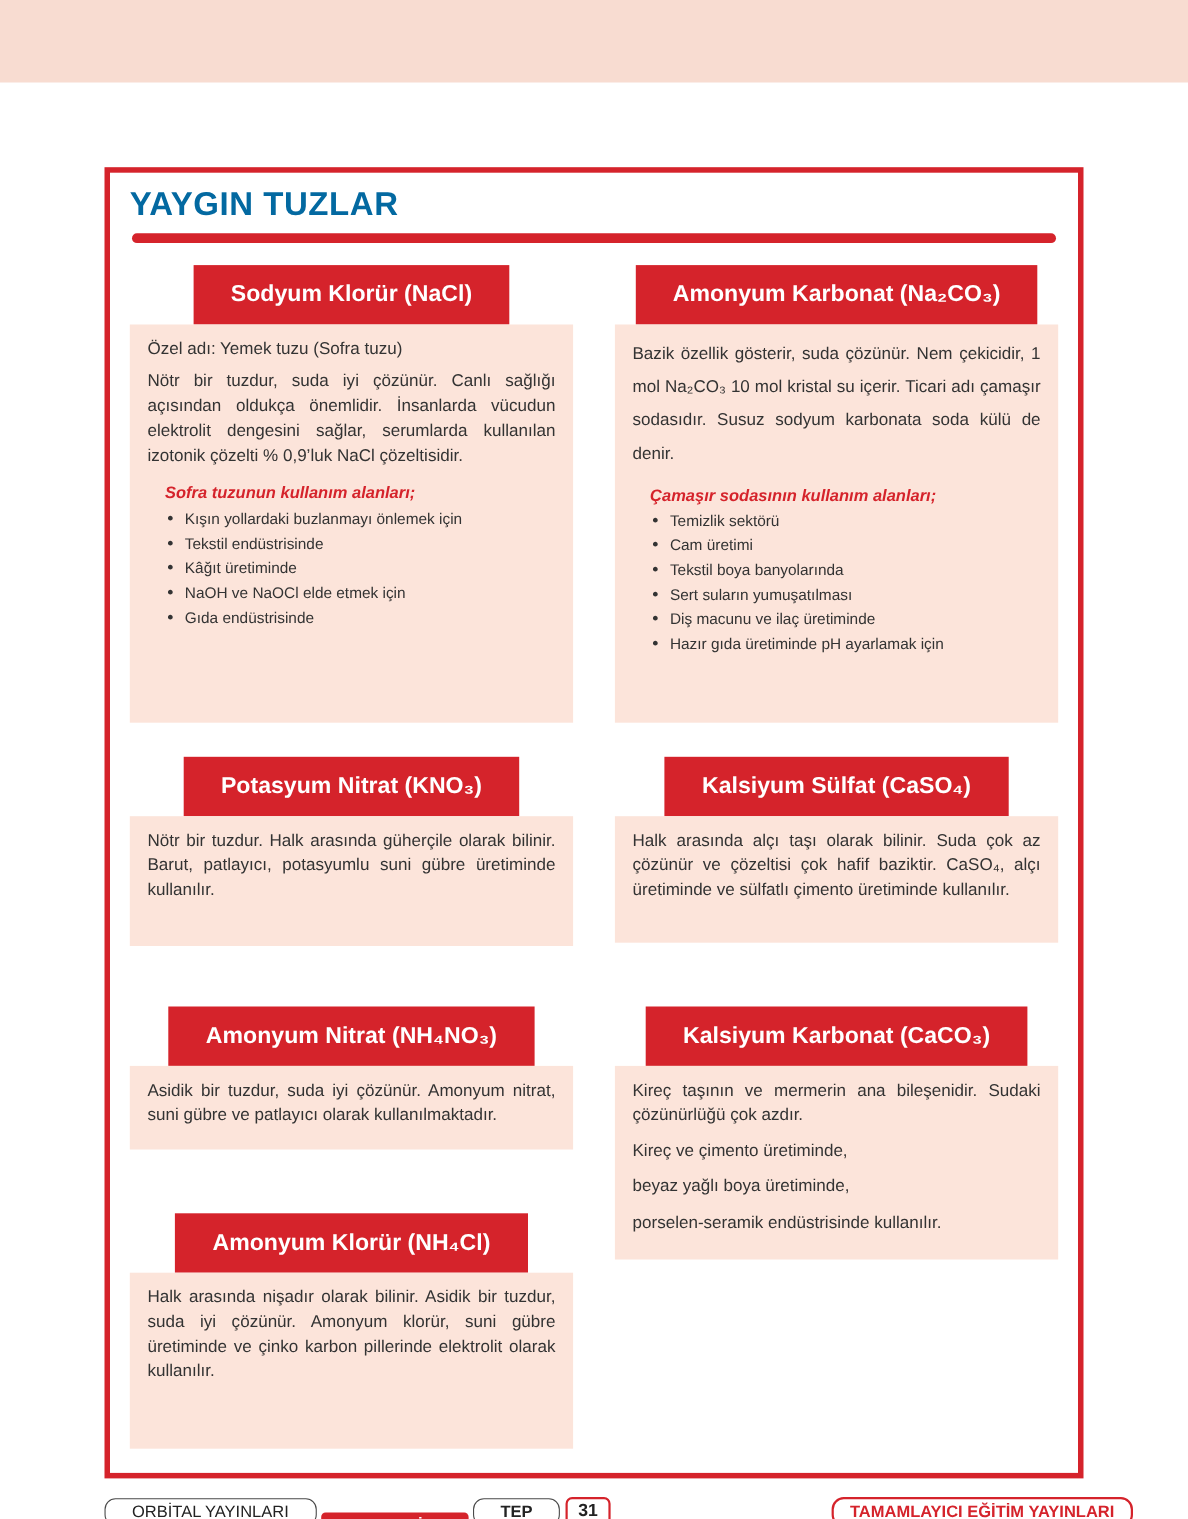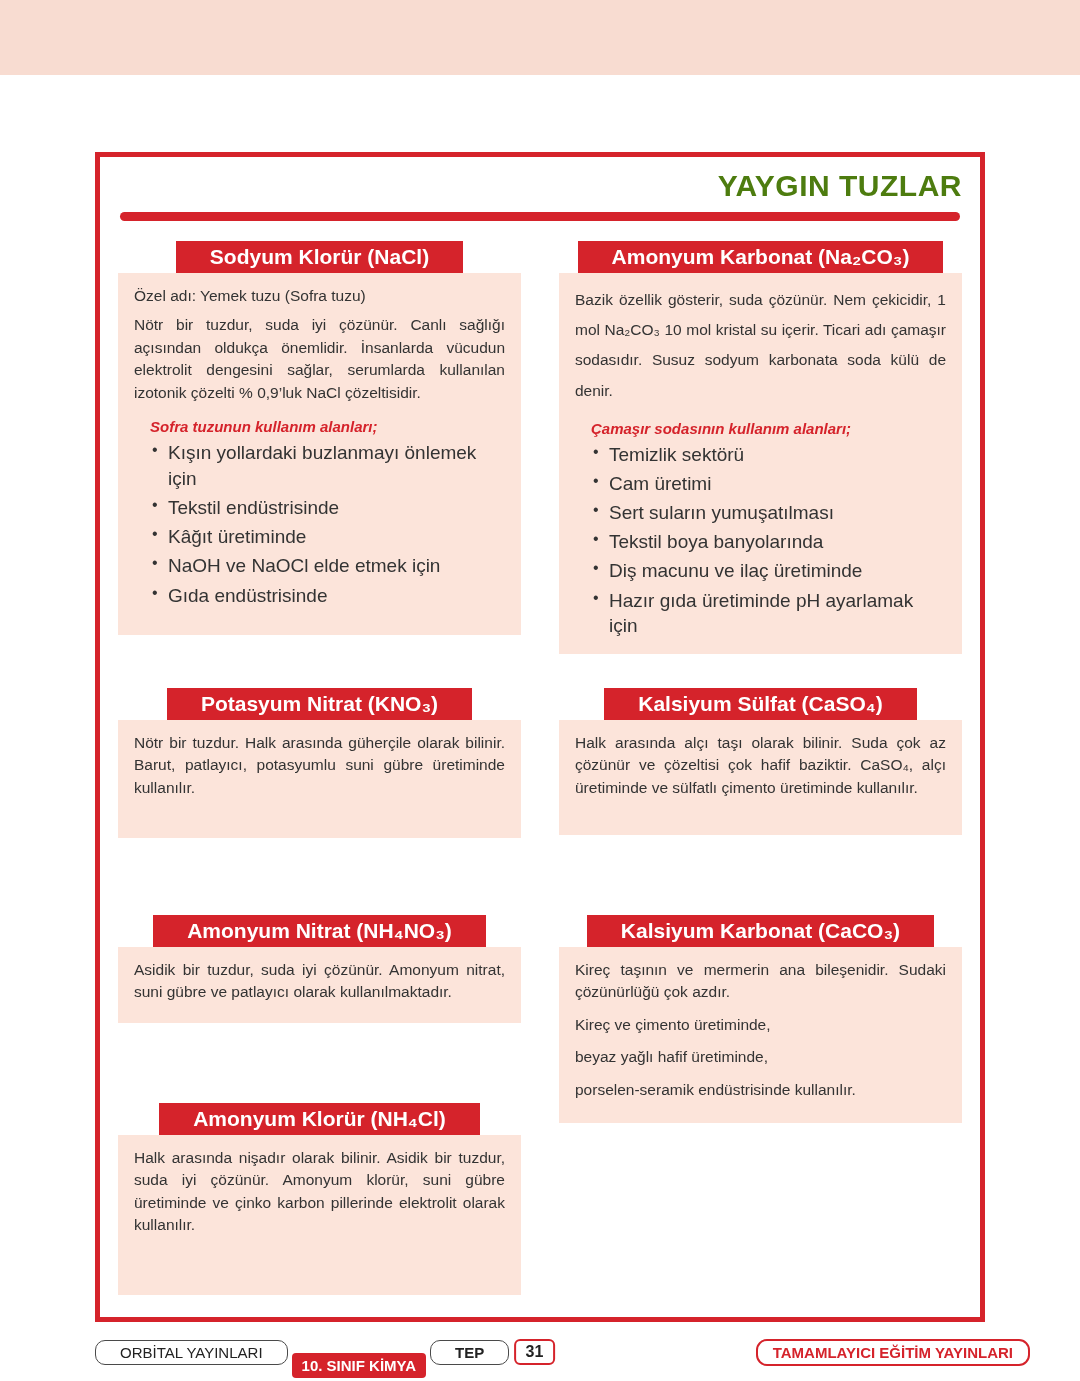--- a/index.html
+++ b/index.html
@@ -14,36 +14,36 @@
     width:1080px;height:1381px;background:#ffffff;overflow:hidden;
     font-family:"Liberation Sans",sans-serif;color:var(--text);position:relative;
   }
   .top-band{height:75px;background:var(--top-band);}
   .frame{
     width:890px;margin:77px auto 0;background:#fff;
     border:5px solid var(--accent-red);
     padding:12px 18px 22px;
   }
   .title{
-    text-align:right;font-size:30px;font-weight:700;color:#4d7c0f;
+    text-align:left;font-size:30px;font-weight:700;color:#0369a1;
     letter-spacing:0.5px;line-height:1.1;
   }
   .title-rule{
     height:9px;background:var(--accent-red);border-radius:5px;
     margin:10px 2px 20px;
   }
   .grid{
     display:grid;grid-template-columns:1fr 1fr;column-gap:38px;
     grid-template-rows:447px 227px 188px auto;align-items:start;
   }
   .card{width:100%;}
   .badge{
     width:max-content;max-width:100%;margin:0 auto;
     background:var(--accent-red);color:#fff;font-weight:700;font-size:21px;
-    padding:4px 34px;text-align:center;white-space:nowrap;
+    padding:15px 34px;text-align:center;white-space:nowrap;
   }
   .body{
     background:var(--card-body);padding:12px 16px;
   }
   .c0 .body,.c1 .body{min-height:362px;}
   .c2 .body{min-height:150px;}
   .c3 .body{min-height:115px;}
   .c4 .body{min-height:118px;}
   .c5 .body{min-height:70px;}
   .c6 .body,.c7 .body{min-height:160px;}
@@ -53,21 +53,21 @@
   }
   .c1 .para{line-height:1.95;}
   .c6 .para{margin-bottom:10px;}
   .list-title{
     color:var(--accent-red);font-weight:700;font-style:italic;
     font-size:15px;margin:14px 0 5px 16px;
   }
   .bullets{list-style:none;margin:2px 0 0 18px;}
   .bullets li{
     position:relative;padding-left:16px;margin:3.5px 0;
-    font-size:19px;line-height:1.35;color:var(--text);
+    font-size:14px;line-height:1.35;color:var(--text);
   }
   .bullets li::before{content:"\2022";position:absolute;left:0;top:-1px;font-size:16px;}
   .footer{
     position:relative;margin:14px 50px 0 95px;height:32px;
     display:flex;align-items:center;font-size:15px;
   }
   .f-left{display:flex;align-items:center;gap:4px;}
   .pill{
     border:1.5px solid #4a4a4a;border-radius:10px;background:#fff;
     padding:3px 24px;color:#222;white-space:nowrap;
@@ -116,22 +116,22 @@
     </section>
 
     <section class="card c1">
       <div class="badge">Amonyum Karbonat (Na₂CO₃)</div>
       <div class="body">
         <p class="para">Bazik özellik gösterir, suda çözünür. Nem çekicidir, 1 mol Na₂CO₃ 10 mol kristal su içerir. Ticari adı çamaşır sodasıdır. Susuz sodyum karbonata soda külü de denir.</p>
         <div class="list-title">Çamaşır sodasının kullanım alanları;</div>
         <ul class="bullets">
           <li>Temizlik sektörü</li>
           <li>Cam üretimi</li>
+          <li>Tekstil boya banyolarında</li>
           <li>Sert suların yumuşatılması</li>
-          <li>Tekstil boya banyolarında</li>
           <li>Diş macunu ve ilaç üretiminde</li>
           <li>Hazır gıda üretiminde pH ayarlamak için</li>
         </ul>
       </div>
     </section>
 
 
     <section class="card c4">
       <div class="badge">Potasyum Nitrat (KNO₃)</div>
       <div class="body">
@@ -151,21 +151,21 @@
       <div class="body">
         <p class="para">Asidik bir tuzdur, suda iyi çözünür. Amonyum nitrat, suni gübre ve patlayıcı olarak kullanılmaktadır.</p>
       </div>
     </section>
 
     <section class="card c6">
       <div class="badge">Kalsiyum Karbonat (CaCO₃)</div>
       <div class="body">
         <p class="para">Kireç taşının ve mermerin ana bileşenidir. Sudaki çözünürlüğü çok azdır.</p>
         <p class="para">Kireç ve çimento üretiminde,</p>
-        <p class="para">beyaz yağlı hafif üretiminde,</p>
+        <p class="para">beyaz yağlı boya üretiminde,</p>
         <p class="para">porselen-seramik endüstrisinde kullanılır.</p>
       </div>
     </section>
 
     <section class="card c7">
       <div class="badge">Amonyum Klorür (NH₄Cl)</div>
       <div class="body">
         <p class="para">Halk arasında nişadır olarak bilinir. Asidik bir tuzdur, suda iyi çözünür. Amonyum klorür, suni gübre üretiminde ve çinko karbon pillerinde elektrolit olarak kullanılır.</p>
       </div>
     </section>

